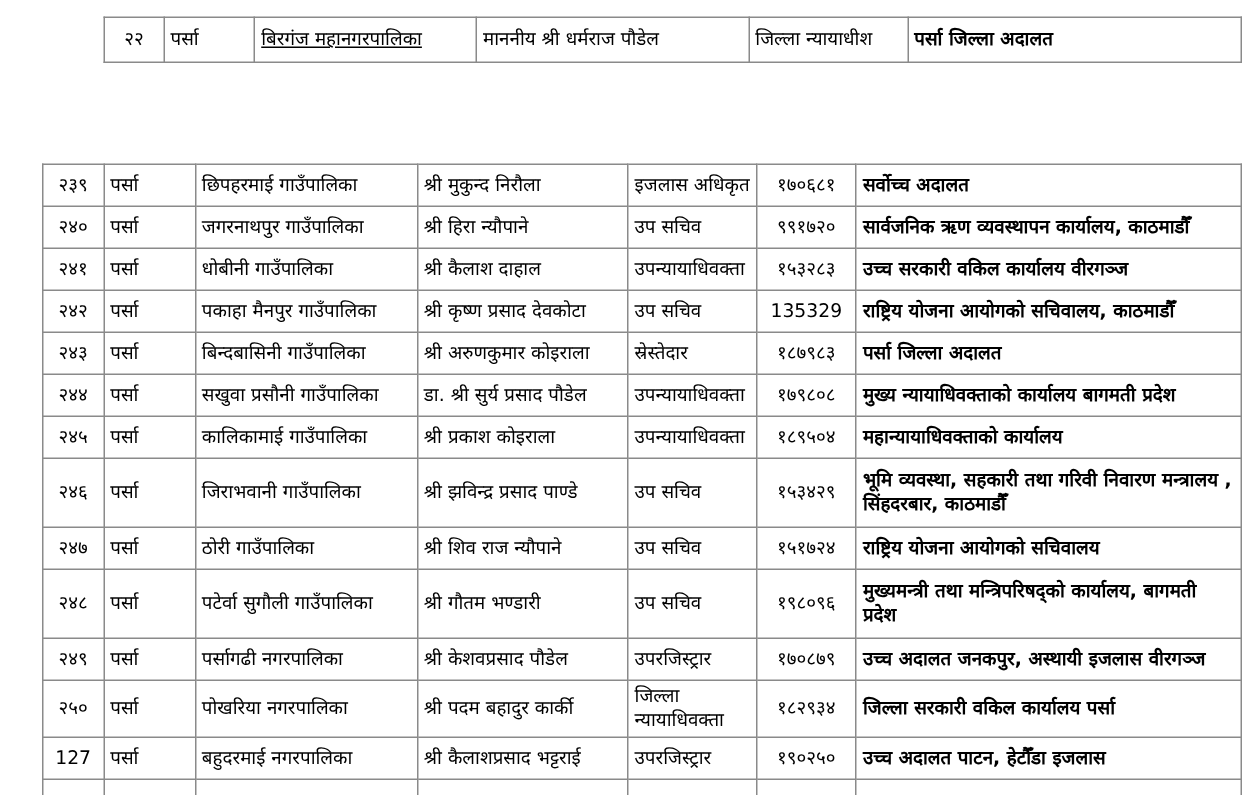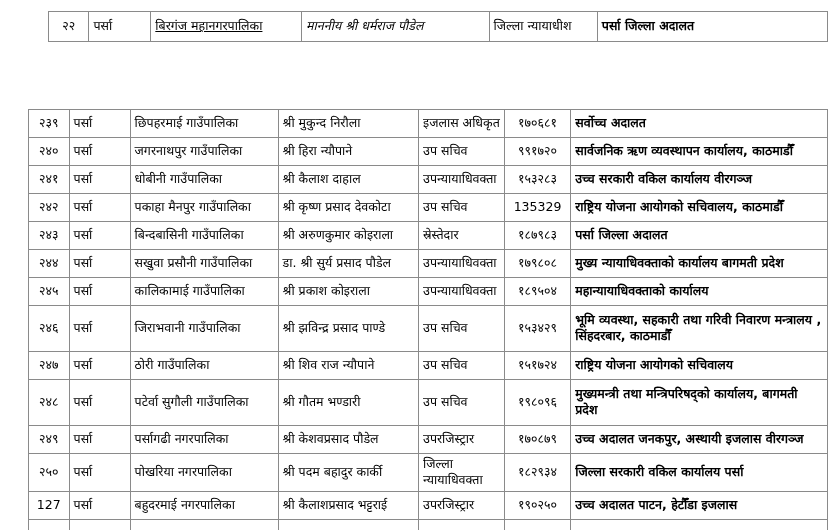--- a/index.html
+++ b/index.html
@@ -42,28 +42,28 @@
   td.c-dist    { width: 54px;  text-align: left; }
   td.c-local   { width: 144px; text-align: left; }
   td.c-name    { width: 136px; text-align: left; }
   td.c-desig   { width: 77px;  text-align: left; }
   td.c-code    { width: 58px;  text-align: center; }
   td.c-office  { width: 257px; text-align: left; font-weight: bold; }
 
   
   .top-table-wrap {
     position: absolute;
-    left: 48px;
+    left: 69px;
     top: 11px;
   }
   .top-table td { height: 24px; }
   .top-table td.c-sn     { width: 32px; }
   .top-table td.c-dist   { width: 54px; }
   .top-table td.c-local  { width: 144px; text-decoration: underline; }
-  .top-table td.c-name   { width: 183px; font-style: italic; }
+  .top-table td.c-name   { width: 183px; }
   .top-table td.c-desig  { width: 101px; }
   .top-table td.c-office { width: 227px; }
 
   
   .main-table-wrap {
     position: absolute;
     left: 28px;
     top: 109px;
   }
   .main-table td { height: 22px; }

